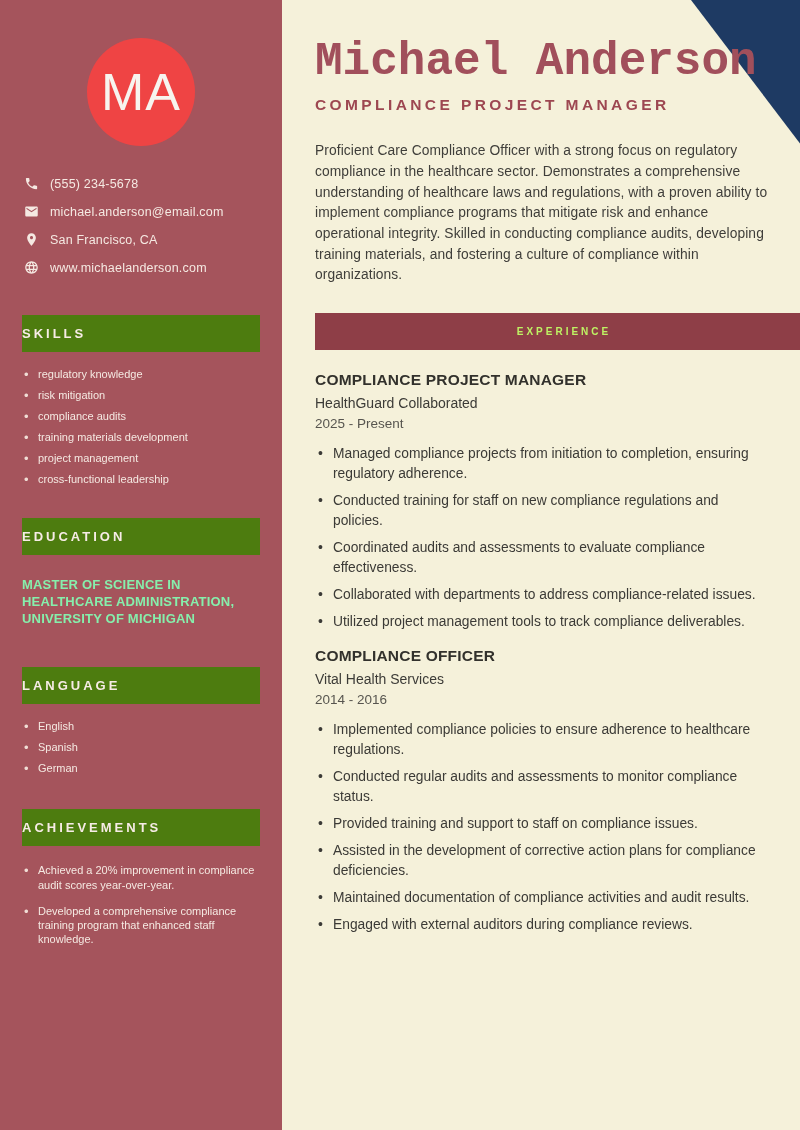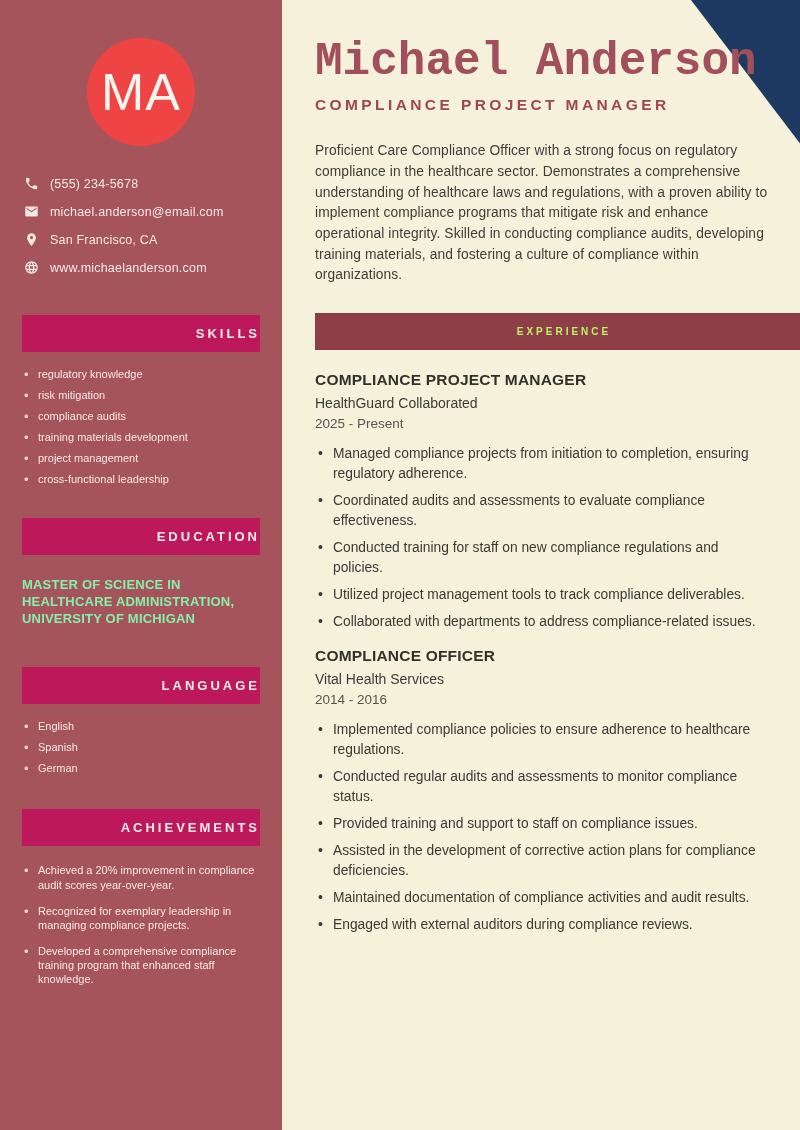--- a/index.html
+++ b/index.html
@@ -25,22 +25,22 @@
     display:flex; align-items:center; justify-content:center;
     color:#f7f4ef; font-size:52px; font-weight:500; letter-spacing:1px;
   }
   .contact { margin:30px 0 0 24px; }
   .contact-row { display:flex; align-items:center; margin-bottom:13px; }
   .contact-row svg { width:15px; height:15px; flex-shrink:0; fill:#f5e9e2; }
   .contact-row span { margin-left:11px; font-size:12.5px; letter-spacing:.2px; }
 
   .side-banner {
     margin:0 22px; height:37px;
-    background:#be185d;
-    display:flex; align-items:center; justify-content:flex-end;
+    background:#4d7c0f;
+    display:flex; align-items:center; justify-content:flex-start;
     font-size:13px; font-weight:700; letter-spacing:3px; color:#f7ece6;
   }
   .banner-skills { margin-top:40px; }
   .banner-education { margin-top:33px; }
   .banner-language { margin-top:40px; }
   .banner-achievements { margin-top:35px; }
 
   ul.side-list { list-style:none; margin:17px 0 0 24px; }
   ul.side-list li {
     position:relative; padding-left:14px;
@@ -166,21 +166,20 @@
       <li>Spanish</li>
       <li>German</li>
     </ul>
 
   <div class="side-banner banner-achievements">
     <span>ACHIEVEMENTS</span>
   </div>
   <ul class="side-list achievements-list">
 
   <li>Achieved a 20% improvement in compliance audit scores year-over-year.</li>
-      <li>Recognized for exemplary leadership in managing compliance projects.</li>
       <li>Developed a comprehensive compliance training program that enhanced staff knowledge.</li>
     </ul>
 </aside>
 
 <main class="main">
   <div class="corner-triangle"></div>
 
   <h1 class="name">Michael Anderson</h1>
   <div class="job-subtitle">COMPLIANCE PROJECT MANAGER</div>
 
@@ -190,24 +189,24 @@
     <span>EXPERIENCE</span>
   </div>
 
   <section class="job">
     <div class="job-title">COMPLIANCE PROJECT MANAGER</div>
     <div class="job-company">HealthGuard Collaborated</div>
     <div class="job-dates">2025 - Present</div>
     <ul class="job-bullets">
 
     <li>Managed compliance projects from initiation to completion, ensuring regulatory adherence.</li>
+        <li>Conducted training for staff on new compliance regulations and policies.</li>
         <li>Coordinated audits and assessments to evaluate compliance effectiveness.</li>
-        <li>Conducted training for staff on new compliance regulations and policies.</li>
+        <li>Collaborated with departments to address compliance-related issues.</li>
         <li>Utilized project management tools to track compliance deliverables.</li>
-        <li>Collaborated with departments to address compliance-related issues.</li>
       </ul>
   </section>
 
   <section class="job">
     <div class="job-title">COMPLIANCE OFFICER</div>
     <div class="job-company">Vital Health Services</div>
     <div class="job-dates">2014 - 2016</div>
     <ul class="job-bullets">
 
     <li>Implemented compliance policies to ensure adherence to healthcare regulations.</li>

